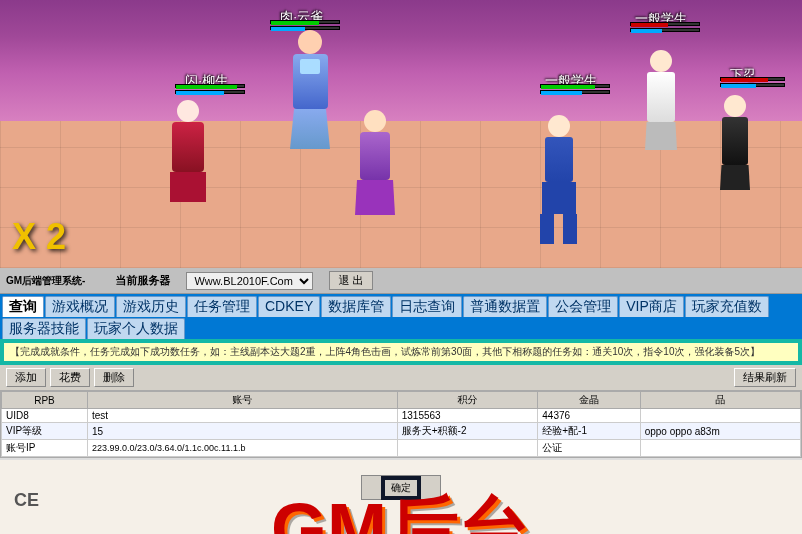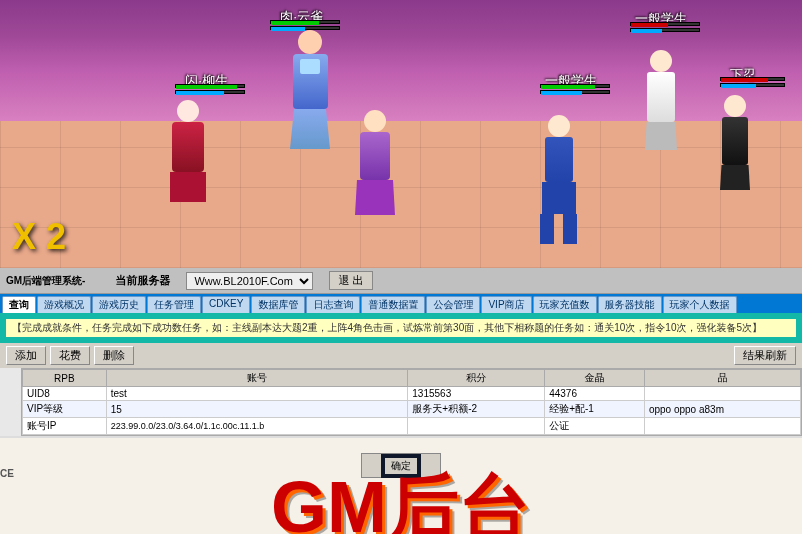--- a/index.html
+++ b/index.html
@@ -96,36 +96,36 @@
       flex-wrap: wrap;
       padding: 2px 2px 0;
       gap: 1px;
     }
 
     .nav-tab {
       background: #c0d8f0;
       border: 1px solid #6699cc;
       border-bottom: none;
       padding: 1px 6px;
-      font-size: 10px;
+      font-size: 14px;
       cursor: pointer;
       color: #003366;
       border-radius: 2px 2px 0 0;
       text-align: center;
     }
 
     .nav-tab.active {
       background: #ffffff;
       color: #000;
       font-weight: bold;
     }
 
     #info-bar {
       background: #ffffc0;
-      border: 6px solid #14b8a6;
+      border: 4px solid #14b8a6;
       padding: 2px 6px;
       font-size: 10px;
       color: #333;
     }
 
     #action-bar {
       background: #d4d0c8;
       padding: 3px 6px;
       display: flex;
       align-items: flex-start;
@@ -208,23 +208,23 @@
       height: 130px;
       background: #f5f0e8;
       position: relative;
       border-top: 2px solid #ddd;
       overflow: hidden;
     }
 
     
     #ce-text {
       position: absolute;
-      left: 0;
+      left: 14px;
       top: 30px;
-      font-size: 10px;
+      font-size: 18px;
       color: #555;
       font-weight: bold;
     }
 
     
     #small-panel {
       position: absolute;
       left: 50%;
       transform: translateX(-50%);
       top: 15px;
@@ -393,21 +393,21 @@
   </div>
 
   <div id="action-bar">
   <button class="action-btn">添加</button>
       <button class="action-btn">花费</button>
       <button class="action-btn">删除</button>
       <button class="action-btn" style="margin-left: auto;">结果刷新</button>
     </div>
 
 
-  <div style="background:white; border:1px solid #aaa;margin-left:21px;">
+  <div style="background:white; border:1px solid #aaa;">
     <table id="data-table">
       <thead>
         <tr>
           <th>RPB</th>
           <th>账号</th>
           <th>积分</th>
           <th>金晶</th>
           <th>品</th>
         </tr>
       </thead>

